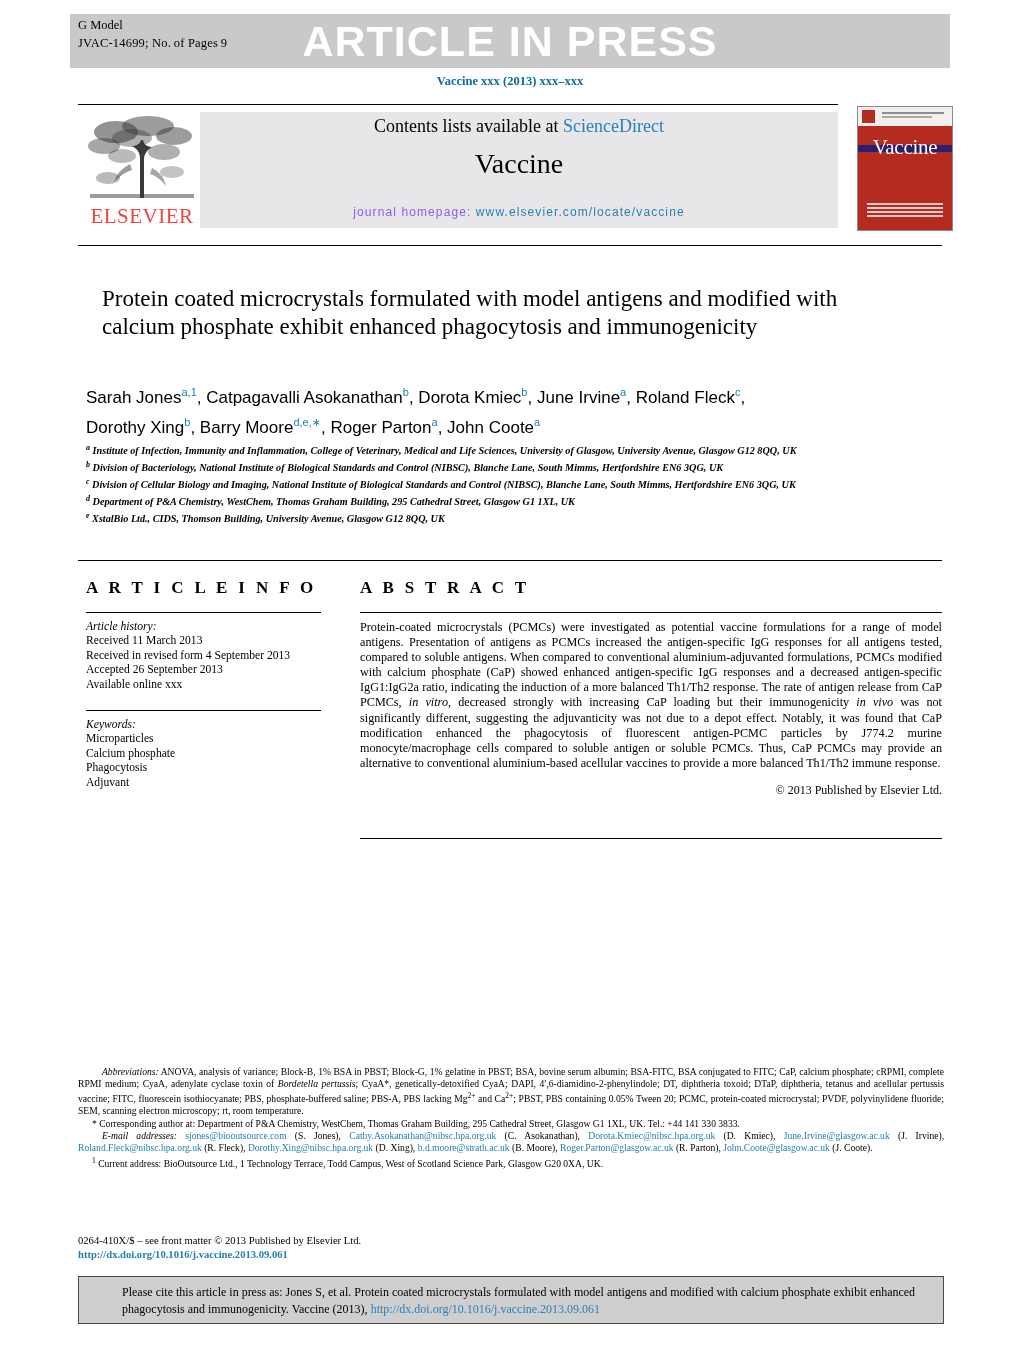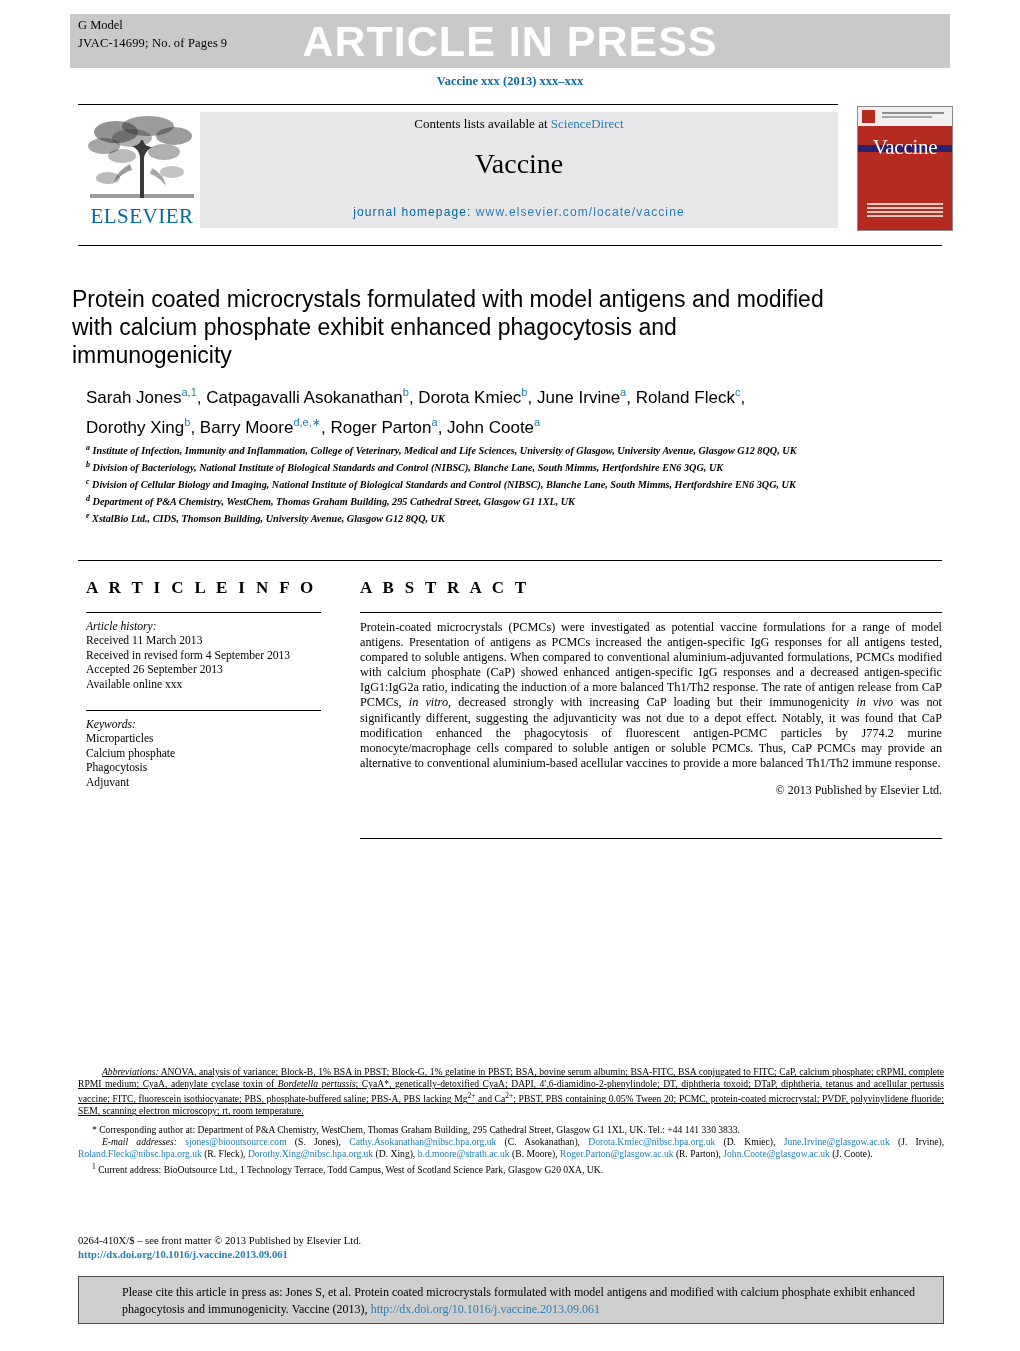--- a/index.html
+++ b/index.html
@@ -83,55 +83,55 @@
     overflow: hidden;
   }
   .elsevier-word {
     position: absolute;
     left: 0; top: 92px;
     width: 112px;
     text-align: center;
     font-family: "Liberation Serif", serif;
     font-size: 21px;
     letter-spacing: 0.5px;
-    color: #0369a1;
+    color: #ef4444;
   }
   .mast-grey {
     position: absolute;
     left: 200px; top: 112px;
     width: 638px; height: 116px;
     background: #e7e7e9;
   }
   .mast-contents {
     position: absolute;
     left: 200px; top: 116px;
     width: 638px;
     text-align: center;
     font-family: "Liberation Serif", serif;
-    font-size: 13px;
+    font-size: 18px;
   }
   .sd-link { color: #2a7fb8; }
   .mast-title {
     position: absolute;
     left: 200px; top: 148px;
     width: 638px;
     text-align: center;
     font-family: "Liberation Serif", serif;
     font-size: 28px;
   }
   .mast-home {
     position: absolute;
     left: 200px; top: 205px;
     width: 638px;
     text-align: center;
     font-family: "Liberation Sans", sans-serif;
     font-size: 12px;
     letter-spacing: 1.1px;
   }
-  .mast-home .lbl { color: #0369a1; }
+  .mast-home .lbl { color: #8b5cf6; }
   .mast-home .url { color: #2a7fb8; }
 
   .cover {
     position: absolute;
     left: 857px; top: 106px;
     width: 94px; height: 123px;
     border: 1px solid #8a8a8a;
     background: #b52b20;
     overflow: hidden;
   }
@@ -171,23 +171,23 @@
   .mast-rule-bottom {
     position: absolute;
     left: 78px; top: 245px;
     width: 864px; height: 0;
     border-top: 1.2px solid #000;
   }
 
   
   .title {
     position: absolute;
-    left: 72px; top: 285px;
+    left: 102px; top: 285px;
     width: 760px;
-    font-family: Liberation Sans, sans-serif;
+    font-family: Liberation Serif, serif;
     font-size: 23px;
     line-height: 28px;
   }
   .authors {
     position: absolute;
     left: 86px; top: 380px;
     width: 830px;
     font-family: Liberation Sans, sans-serif;
     font-size: 17px;
     line-height: 25px;
@@ -272,22 +272,22 @@
   .footnotes {
     position: absolute;
     left: 78px; top: 1066px;
     width: 866px;
     font-family: "Liberation Serif", serif;
     font-size: 9.6px;
     line-height: 12.1px;
     text-align: justify;
   }
   .footnotes .it { font-style: italic; }
-  .footnotes .abbr-p { text-indent: 24px; text-decoration: underline; }
-  .corr { margin-top: 6px; text-indent: 14px; font-family: Liberation Serif, serif; }
+  .footnotes .abbr-p { text-indent: 24px; }
+  .corr { text-indent: 14px; font-family: Liberation Serif, serif; }
   .emails { text-indent: 24px; }
   .mail { color: #1f7fad; }
   .curaddr { text-indent: 14px; margin-top: 1px; }
   .footnotes sup { font-size: 7.5px; }
 
   .frontmatter {
     position: absolute;
     left: 78px; top: 1234px;
     width: 866px;
     font-family: "Liberation Serif", serif;

